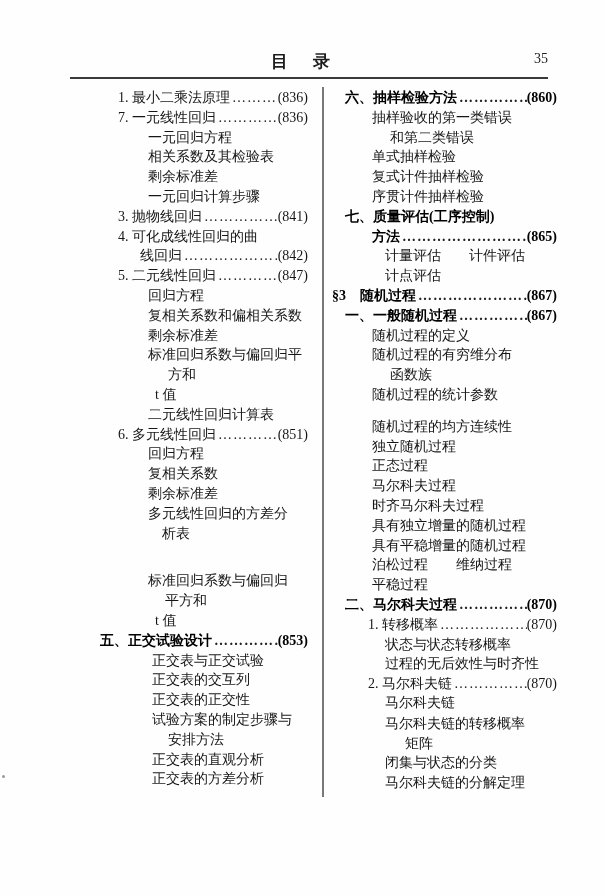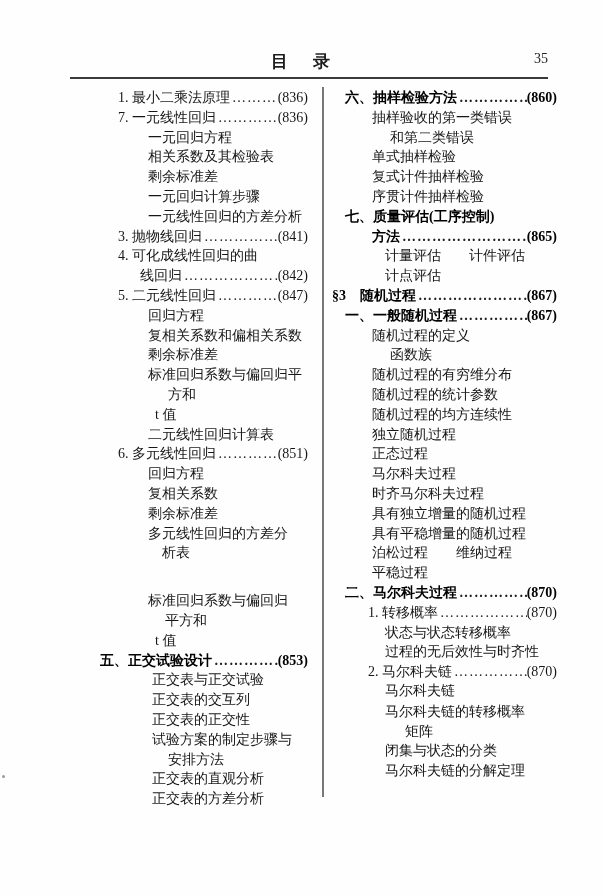--- a/index.html
+++ b/index.html
@@ -78,23 +78,20 @@
       </div>
       <div class="line" style="padding-left: 48px;">
         <span class="t">相关系数及其检验表</span>
       </div>
       <div class="line" style="padding-left: 48px;">
         <span class="t">剩余标准差</span>
       </div>
       <div class="line" style="padding-left: 48px;">
         <span class="t">一元回归计算步骤</span>
       </div>
-      <div class="line" style="padding-left: 48px;">
-        <span class="t">一元线性回归的方差分析</span>
-      </div>
       <div class="line" style="padding-left: 18px;">
         <span class="t">3. 抛物线回归</span>
         <span class="leader">………………………………………………</span>
         <span class="pg">(841)</span>
       </div>
       <div class="line" style="padding-left: 18px;">
         <span class="t">4. 可化成线性回归的曲</span>
       </div>
       <div class="line" style="padding-left: 40px;">
         <span class="t">线回归</span>
@@ -225,30 +222,30 @@
         <span class="pg">(867)</span>
       </div>
       <div class="line bold" style="padding-left: 13px;">
         <span class="t">一、一般随机过程</span>
         <span class="leader">………………………………………………</span>
         <span class="pg">(867)</span>
       </div>
       <div class="line" style="padding-left: 40px;">
         <span class="t">随机过程的定义</span>
       </div>
+      <div class="line" style="padding-left: 40px;">
+        <span class="t">随机过程的有穷维分布</span>
+      </div>
       <div class="line" style="padding-left: 58px;">
         <span class="t">函数族</span>
       </div>
       <div class="line" style="padding-left: 40px;">
-        <span class="t">随机过程的有穷维分布</span>
-      </div>
-      <div class="line" style="padding-left: 40px;">
         <span class="t">随机过程的统计参数</span>
       </div>
-      <div class="line" style="padding-left: 40px;">
+      <div class="line" style="padding-left: 40px; margin-top: 12px;">
         <span class="t">随机过程的均方连续性</span>
       </div>
       <div class="line" style="padding-left: 40px;">
         <span class="t">独立随机过程</span>
       </div>
       <div class="line" style="padding-left: 40px;">
         <span class="t">正态过程</span>
       </div>
       <div class="line" style="padding-left: 40px;">
         <span class="t">马尔科夫过程</span>

